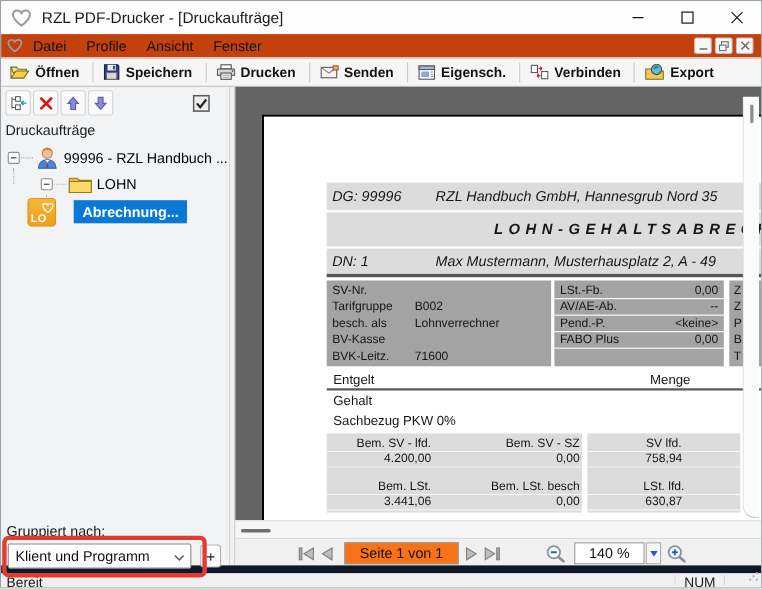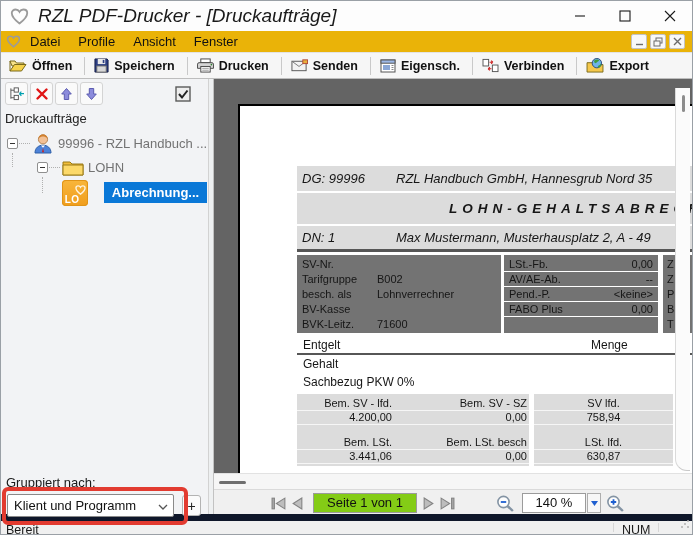--- a/index.html
+++ b/index.html
@@ -2,26 +2,26 @@
 <html><head>
 <meta charset="utf-8">
 <style>
   * { box-sizing: border-box; margin: 0; padding: 0; }
   body { margin:0; background:#cfd4d9; font-family:"Liberation Sans", sans-serif; }
   .window { position:relative; width:693px; height:535px; background:#f0f0f0; border:1px solid #9aa0a6; overflow:hidden; }
 
   
   .titlebar { height:30px; background:#fdfdfd; display:flex; align-items:center; }
   .logo { display:inline-flex; margin-left:9px; }
-  .title-text { margin-left:9px; font-size:19px; color:#1a1a1a;font-style:italic; }
+  .title-text { margin-left:9px; font-size:14px; color:#1a1a1a; }
   .wincontrols { margin-left:auto; display:flex; height:30px; }
   .wbtn { width:45px; height:30px; display:flex; align-items:center; justify-content:center; }
 
   
-  .menubar { position:relative; height:22px; background:#eab308; border-bottom:1px solid #e3e3e3; display:flex; align-items:center; }
+  .menubar { position:relative; height:22px; background:#c2410c; border-bottom:1px solid #e3e3e3; display:flex; align-items:center; }
   .menubar .logo { margin-left:5px; }
   .menu-item { font-size:13px; color:#111; padding:0 9px; }
   .mdi { position:absolute; right:7px; top:3px; display:flex; }
   .mdi-btn { width:16px; height:15px; border:1px solid #c3c3c3; background:#f8f8f8; border-radius:2px; margin-left:3px; display:flex; align-items:center; justify-content:center; }
 
   
   .toolbar { height:26px; background:#f6f6f6; border-bottom:1px solid #bdbdbd; display:flex; align-items:center; padding-left:2px;font-weight:bold; }
   .tb-btn { display:flex; align-items:center; padding:2px 9px 2px 6px; font-size:12.5px; color:#111; }
   .tb-btn .tbi { display:inline-flex; margin-right:5px; }
   .tb-sep { width:1px; height:18px; background:#c9c9c9; margin:0 3px; }
@@ -35,21 +35,21 @@
   .sbtn { width:23px; height:23px; border:1px solid #d4d4d4; background:#fafafa; border-radius:3px; margin-left:2px; display:flex; align-items:center; justify-content:center; }
   .scheck { margin-left:auto; margin-right:13px; display:inline-flex; }
   .side-header { font-size:13px; color:#222; padding:4px 0 3px 4px; }
   .tree { position:relative; margin-top:2px; }
   .trow { display:flex; align-items:center; height:24px; }
   .trow3 { height:27px; }
   .expand { width:11px; height:11px; border:1px solid #8f8f8f; background:#fff; border-radius:2px; position:relative; flex:0 0 11px; }
   .expand i { position:absolute; left:2px; right:2px; top:4px; height:1px; background:#333; }
   .stub { width:11px; border-top:1px dotted #b0b0b0; margin:0 1px; }
   .ticon { display:inline-flex; margin:0 4px 0 1px; }
-  .tlabel { font-size:13px; color:#737373; white-space:nowrap; }
+  .tlabel { font-size:13px; color:#000000; white-space:nowrap; }
   .sel { background:#0a78d7; color:#fff; font-weight:bold; padding:3px 8px; font-size:13px; }
   .vdot { position:absolute; width:0; border-left:1px dotted #b0b0b0; }
   .lo-badge { width:26px; height:26px; border-radius:4px; background:linear-gradient(#f8b63b,#f09d1d); position:relative; flex:0 0 26px; box-shadow:inset 0 0 0 1px #e09417; }
   .lo-badge .lo-txt { position:absolute; left:3px; bottom:1px; color:#fff; font-size:10px; font-weight:bold; letter-spacing:.3px; }
   .lo-badge .lo-heart { position:absolute; right:2px; top:1px; }
 
   .group-label { position:absolute; left:5px; top:474px; font-size:13px; color:#1a1a1a; z-index:41; }
   .combo { position:absolute; left:6px; top:493px; width:167px; height:23px; background:#fff; border:1px solid #8a8a8a; border-radius:2px; display:flex; align-items:center; padding:0 5px 0 6px; font-size:13px; color:#111; z-index:41; }
   .combo .cval { flex:1; white-space:nowrap; overflow:hidden; }
   .plusbtn { position:absolute; left:181px; top:494px; width:19px; height:21px; border:1px solid #b3b3b3; background:#fbfbfb; border-radius:3px; font-size:14px; color:#222; text-align:center; line-height:18px; z-index:41; }
@@ -65,21 +65,21 @@
 
   .band { background:#dcdcdc; font-style:italic; display:flex; align-items:center; }
   .band-r1 { height:25px; margin-bottom:2px; font-size:13px; }
   .band-rt { height:31px; margin-bottom:2px; font-size:13.5px; font-weight:bold; letter-spacing:5px; white-space:nowrap; overflow:hidden; }
   .band-rt span { margin-left:152px; }
   .band-r3 { height:26px; font-size:13px; border-bottom:3px solid #565656; }
   .band .blabel { width:99px; padding-left:5px; flex:0 0 99px; }
   .band .bval { white-space:nowrap; }
 
   .infoboxes { display:flex; margin-top:3px; font-size:11px; }
-  .ib { background:#737373; height:78px; padding-top:2px; }
+  .ib { background:#a3a3a3; height:78px; padding-top:2px; }
   .ib-left { width:204px; }
   .ib-mid { width:154px; margin-left:3px; }
   .ib-right { flex:1; margin-left:5px; padding-left:4px; }
   .ir { display:flex; height:15px; line-height:14px; }
   .ib-left .il { width:80px; padding-left:5px; flex:0 0 80px; }
   .ib-mid .ir { border-bottom:1px solid #fff; }
   .ib-mid .il { flex:1; padding-left:5px; }
   .ib-mid .iv { text-align:right; padding-right:5px; }
   .redact { width:86px; height:9px; margin-top:2px; background:#999; filter:blur(1.3px); border-radius:1px; }
 
@@ -99,21 +99,21 @@
   .sumbox-r .gap { height:11px; }
 
   .vscroll { position:absolute; top:9px; right:2px; width:15px; height:383px; background:#fbfbfb; border-left:1px solid #dadada; border-bottom:1px solid #c9c9c9; border-bottom-left-radius:12px; }
   .vthumb { position:absolute; top:7px; left:6px; width:3px; height:17px; background:#8d8d8d; border-radius:2px; }
 
   .hscroll { position:relative; height:16px; background:#f6f6f6; border-top:1px solid #e2e2e2; }
   .hthumb { position:absolute; left:5px; top:7px; width:27px; height:3px; background:#6f6f6f; border-radius:2px; }
 
   .navbar { height:27px; background:#f0f0f0; border-top:1px solid #dadada; display:flex; align-items:center; }
   .navbtn { display:inline-flex; margin-right:4px; }
-  .pagebox { width:104px; height:20px; background:#84cc16; border:1px solid #9b9b9b; font-size:13px; color:#111; text-align:center; line-height:18px; margin:0 5px; }
+  .pagebox { width:104px; height:20px; background:#f97316; border:1px solid #9b9b9b; font-size:13px; color:#111; text-align:center; line-height:18px; margin:0 5px; }
   .zoombox { width:64px; height:20px; background:#fff; border:1px solid #9b9b9b; font-size:13px; color:#111; text-align:center; line-height:18px; margin-left:6px; }
   .zoomdrop { width:14px; height:20px; border:1px solid #adadad; background:#f7f7f7; display:inline-flex; align-items:center; justify-content:center; margin-left:1px; }
   .mag { display:inline-flex; }
 
   
   .statusbar { position:absolute; left:0; right:0; bottom:0; height:20px; background:#f0f0f0; border-top:7px solid #0f172a; font-size:12.5px; color:#1a1a1a; }
   .sb-ready { position:absolute; left:5px; top:2px; }
   .sb-num { position:absolute; left:621px; top:2px; }
   .sb-sep { position:absolute; top:2px; bottom:2px; width:1px; background:#d6d6d6; }
   .grip { position:absolute; right:2px; bottom:2px; }
@@ -323,21 +323,21 @@
             </span>
           <span class="stub"></span>
           <span class="ticon">
             <svg width="22" height="17" viewBox="0 0 22 17">
                 <path d="M1 3 h7 l2 2 h11 v11 H1z" fill="#f0bd3a" stroke="#9a7a16"></path>
                 <path d="M1 6 h20 v10 H1z" fill="#fcd96a" stroke="#9a7a16"></path>
               </svg>
           </span>
           <span class="tlabel">LOHN</span>
         </div>
-        <div class="trow trow3" style="padding-left:60px;justify-content:center;">
+        <div class="trow trow3" style="padding-left:24px;">
           <span class="lo-badge">
             <span class="lo-txt">LO</span>
             <span class="lo-heart"><svg width="11" height="10" viewBox="0 0 24 22">
                   <path d="M12 20 C4 14 2 10 2 6.5 C2 3.5 4.5 2 7 2 c2.2 0 4 1.2 5 3 c1-1.8 2.8-3 5-3 c2.5 0 5 1.5 5 4.5 C22 10 20 14 12 20z" fill="none" stroke="#ffffff" stroke-width="3" opacity=".85"></path>
                 </svg></span>
           </span>
           <span class="sel" style="margin-left:16px;">Abrechnung...</span>
         </div>
       </div>
     </div>

